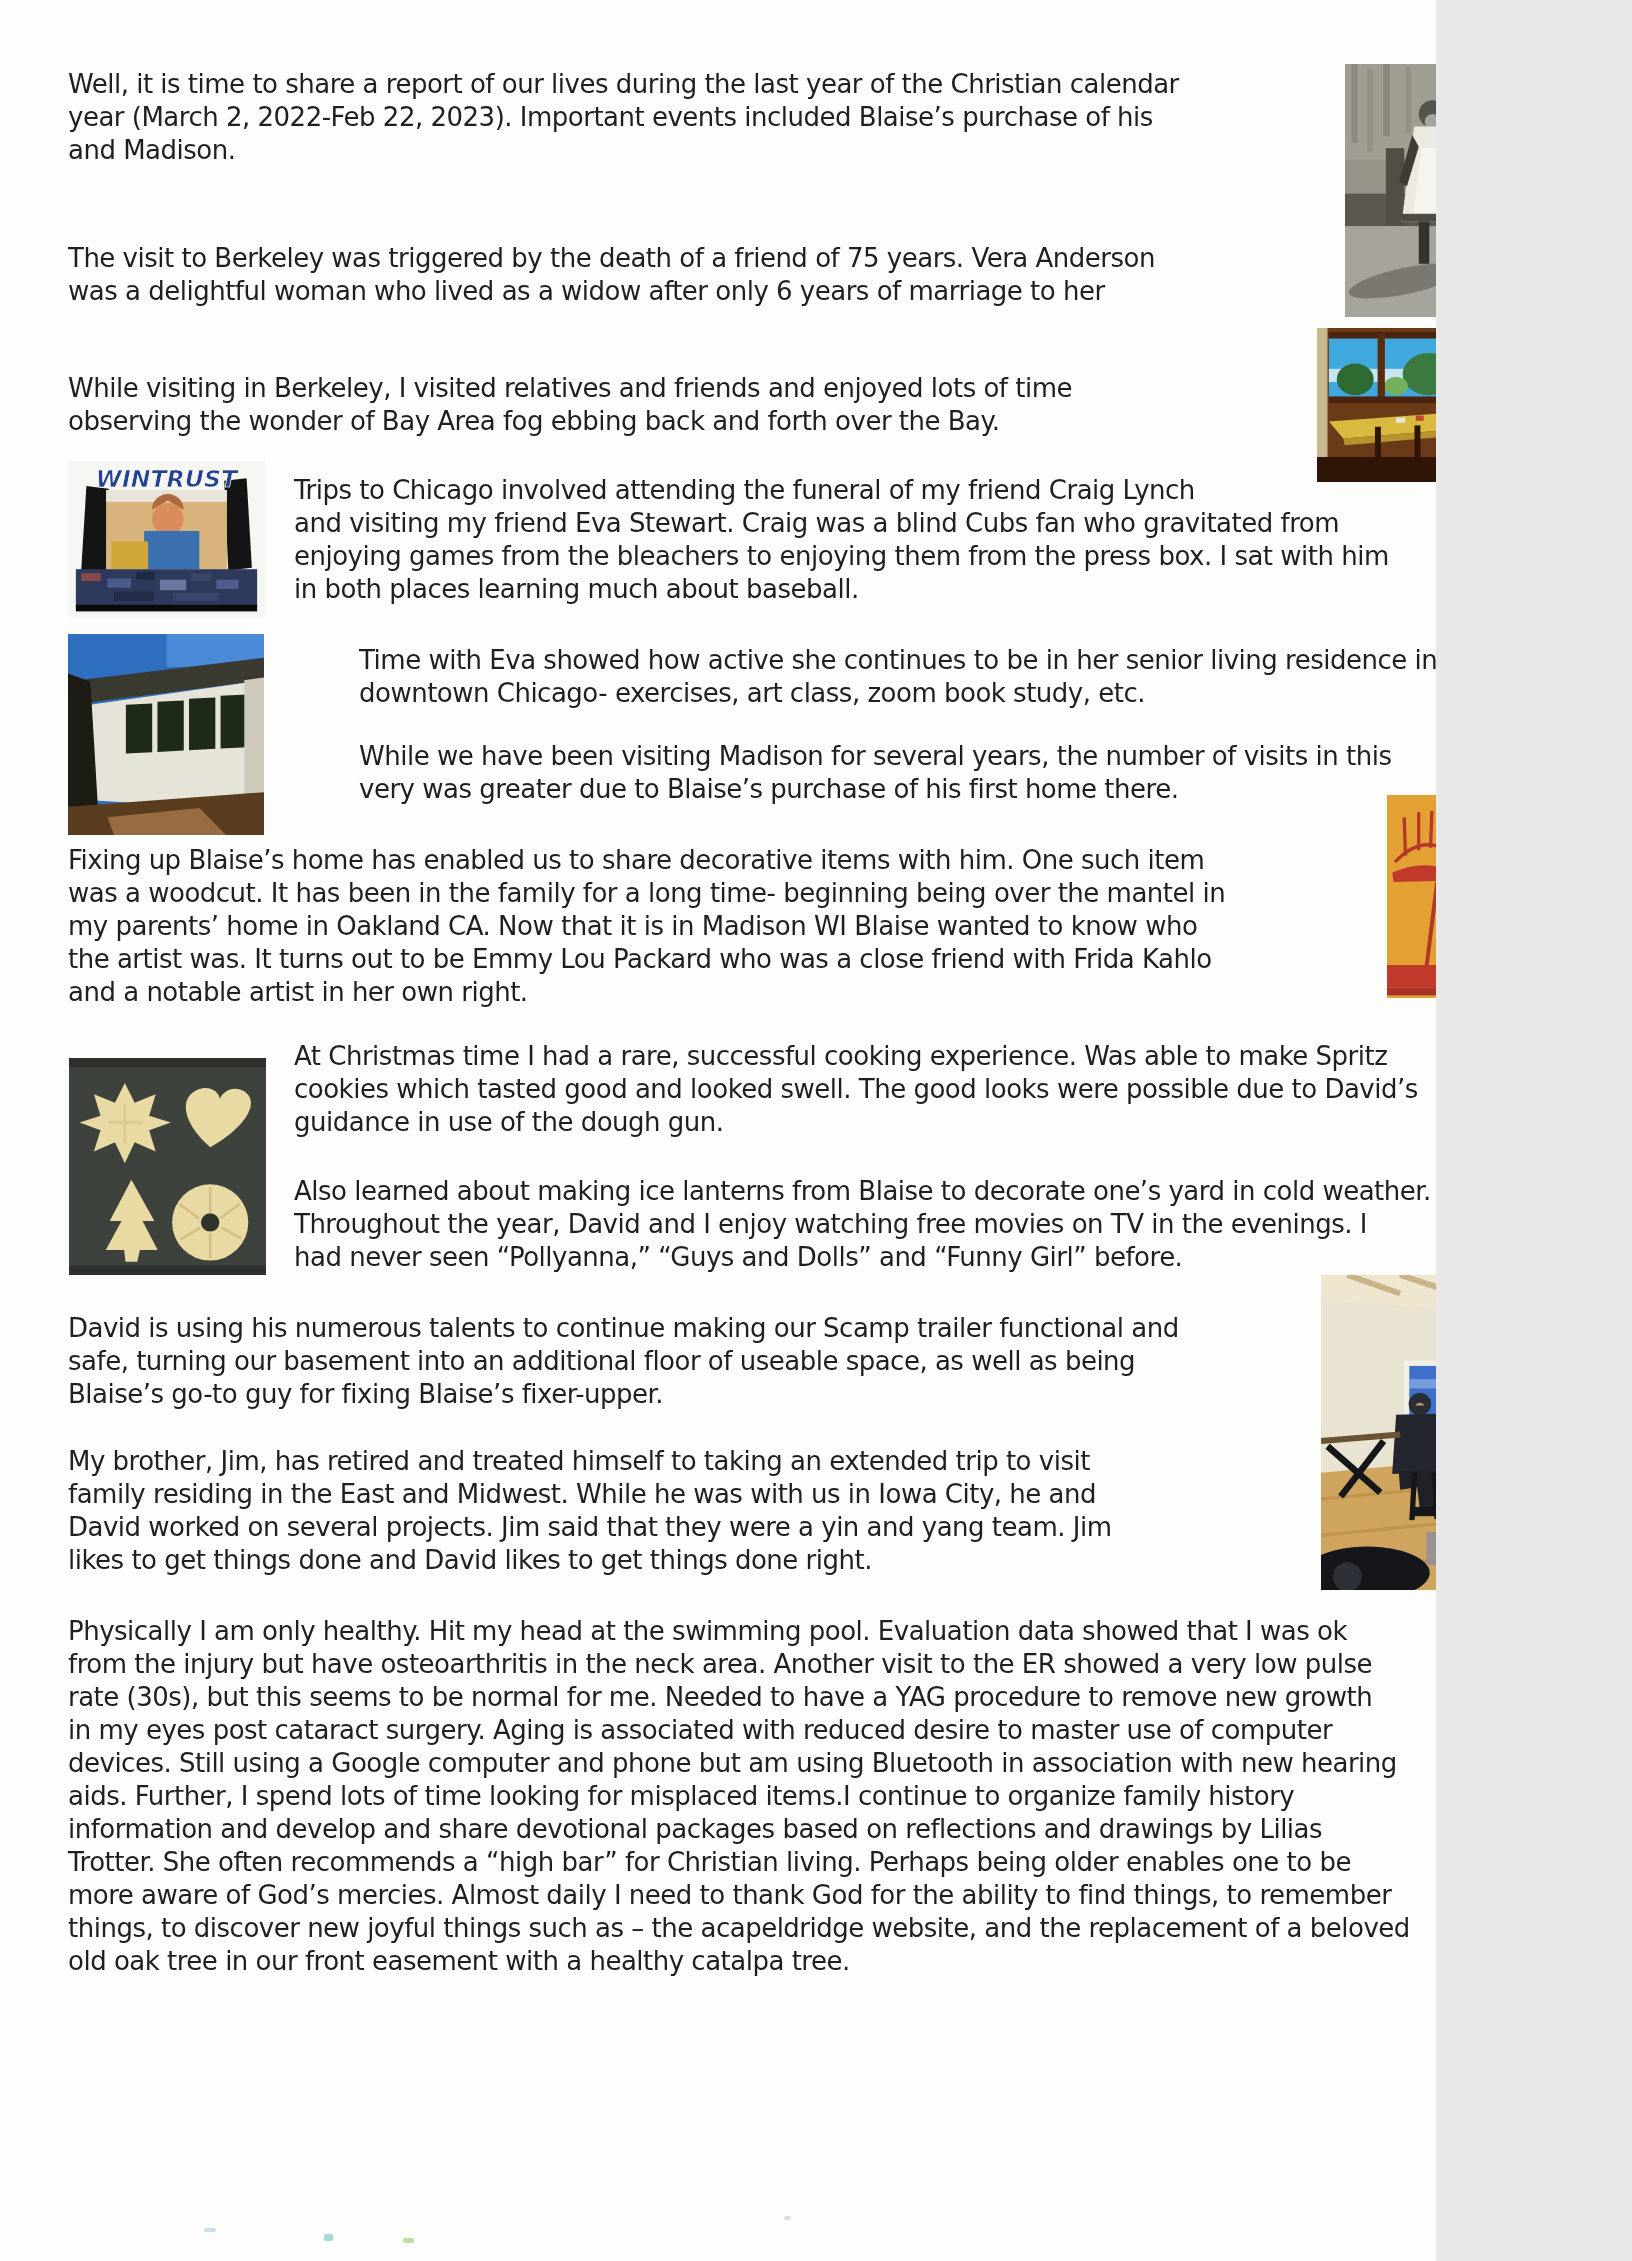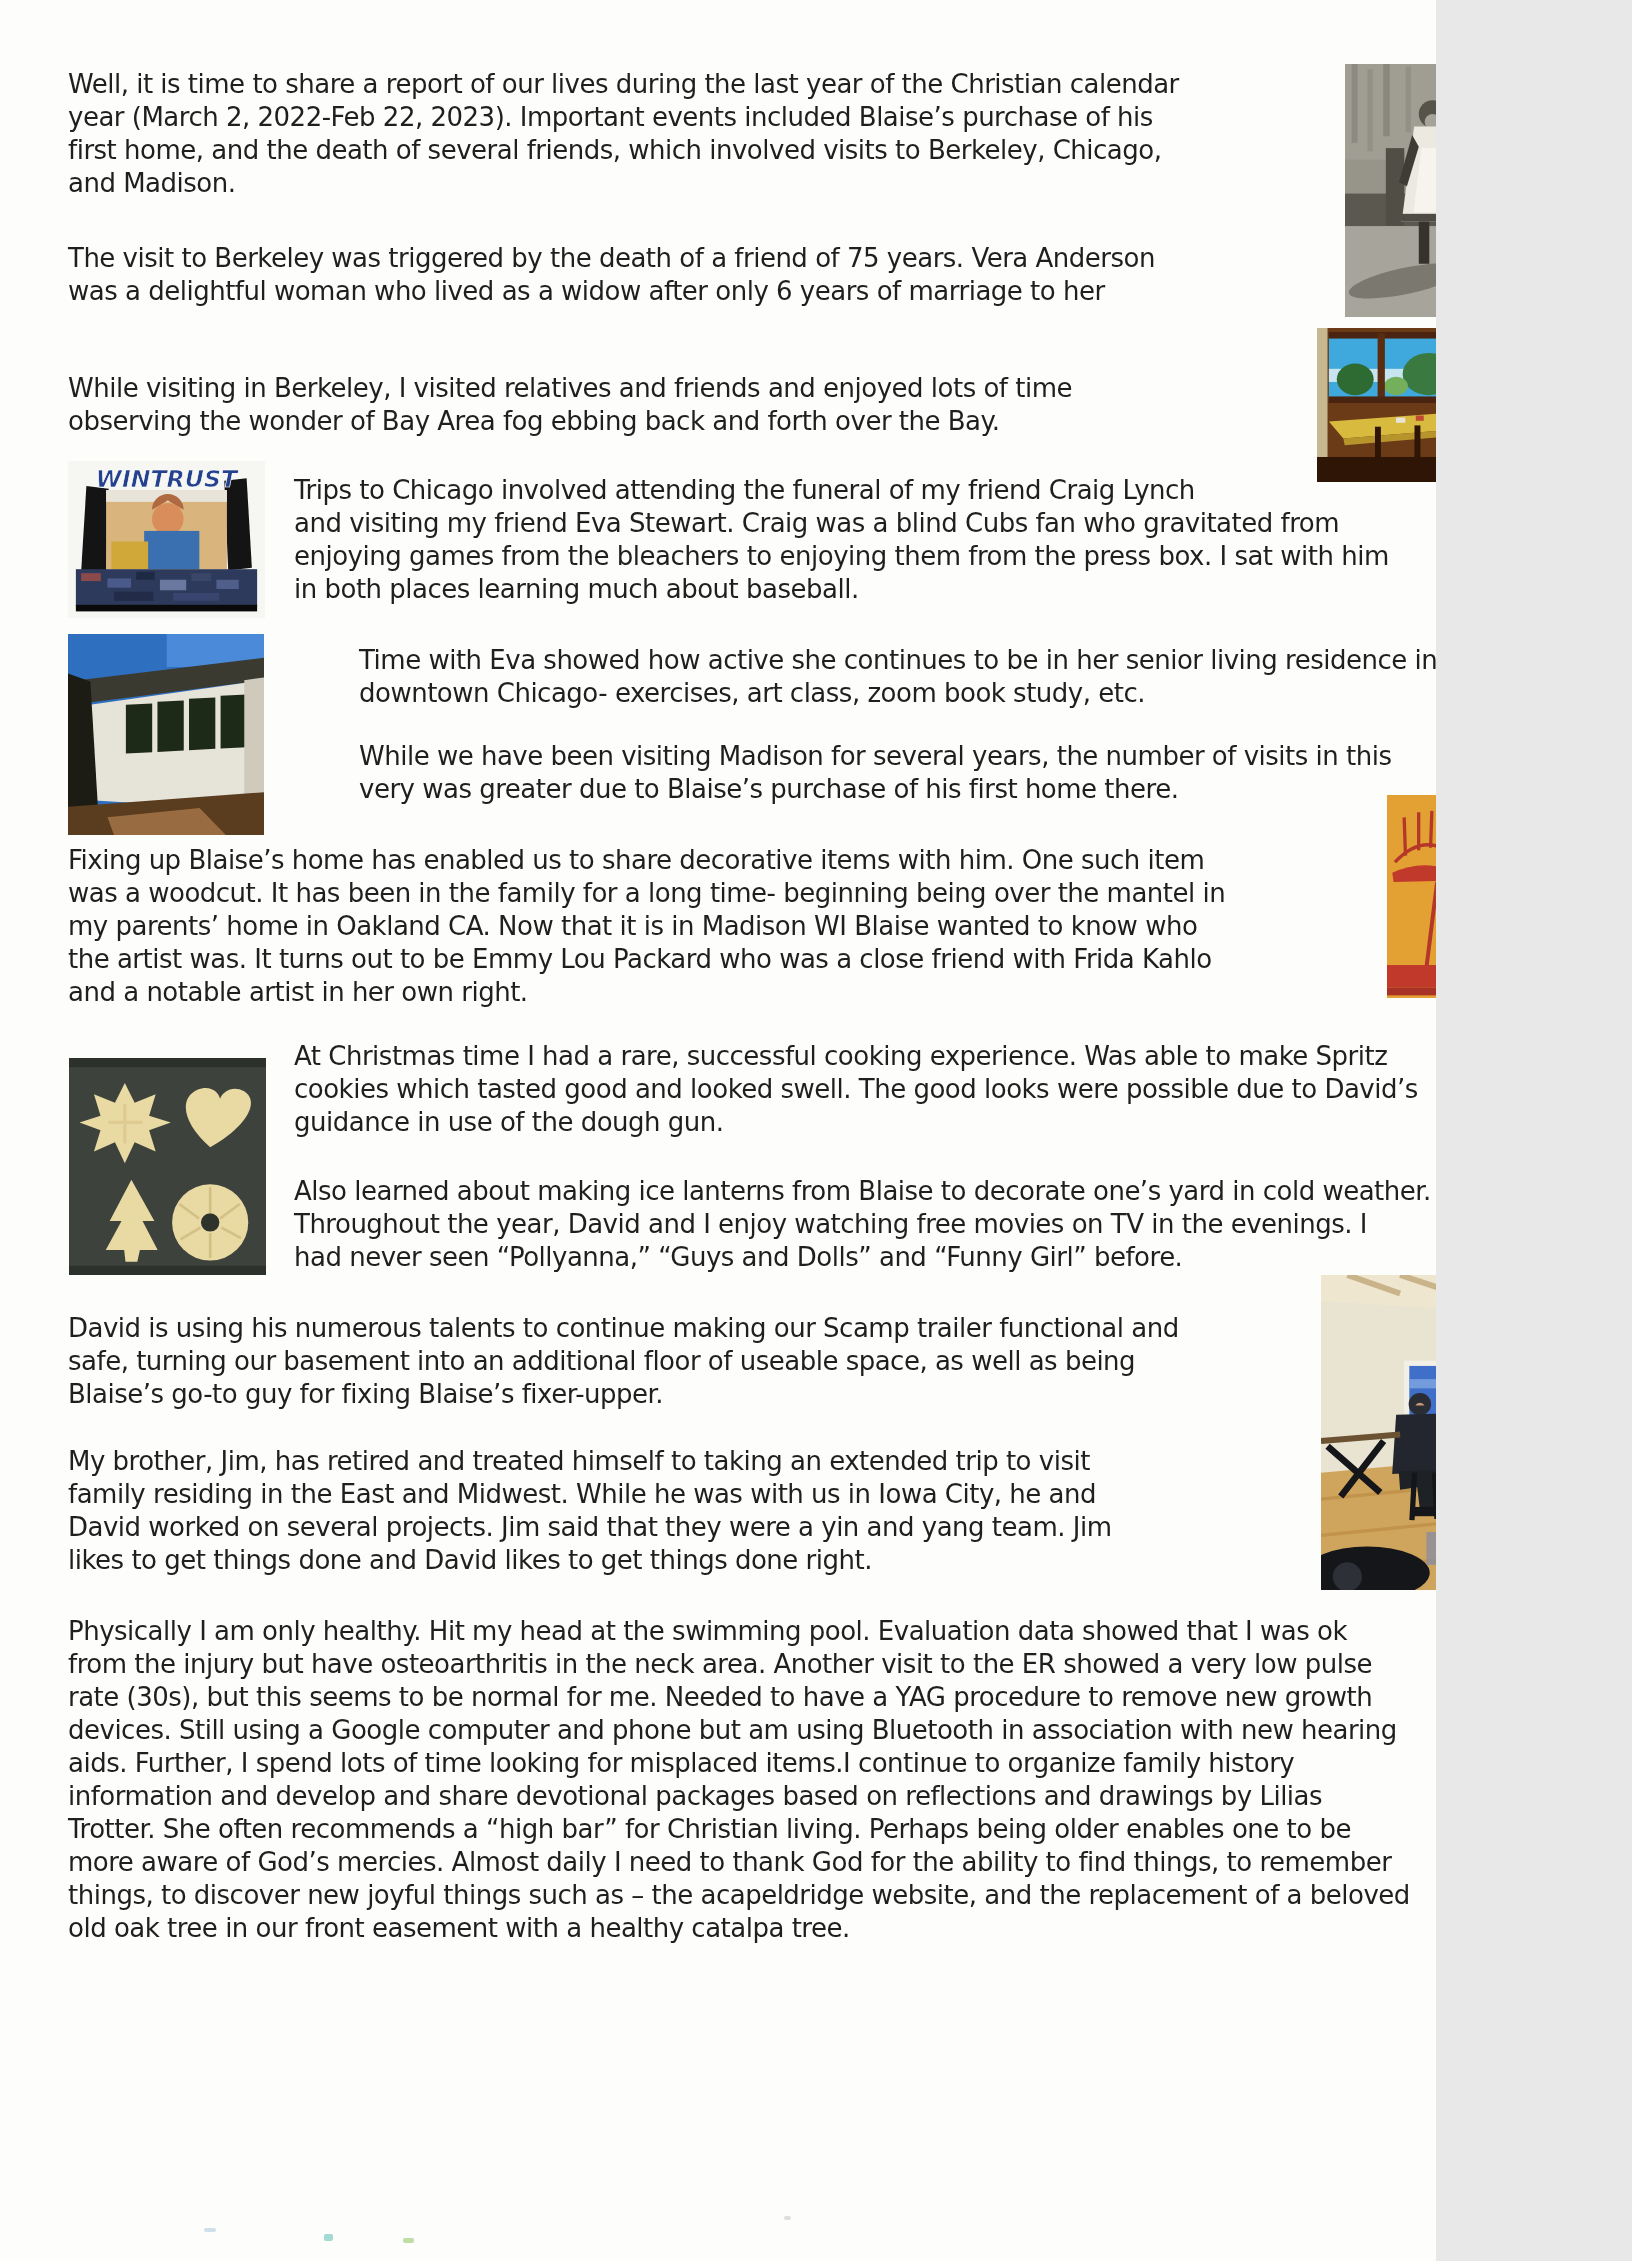--- a/index.html
+++ b/index.html
@@ -24,21 +24,20 @@
   .artifact{position:absolute;border-radius:2px;}
 </style>
 </head>
 <body>
 
 <div class="page">
 
   <div class="para" style="left:68px;top:68px;">
     <div class="line">Well, it is time to share a report of our lives during the last year of the Christian calendar</div>
     <div class="line">year (March 2, 2022-Feb 22, 2023).  Important events included Blaise’s purchase of his</div>
-    <div class="line">first home, and the death of several friends, which involved visits to Berkeley, Chicago,</div>
     <div class="line">and Madison.</div>
   </div>
 
   <div class="para" style="left:68px;top:242px;">
     <div class="line">The visit to Berkeley was triggered by the death of a friend of 75 years.  Vera Anderson</div>
     <div class="line">was a delightful woman who lived as a widow after only 6 years of marriage to her</div>
   </div>
 
   <div class="para" style="left:68px;top:372px;">
     <div class="line">While visiting in Berkeley, I visited relatives and friends and enjoyed lots of time</div>
@@ -92,20 +91,21 @@
     <div class="line">My brother, Jim, has retired and treated himself to taking an extended trip to visit</div>
     <div class="line">family residing in the East and Midwest.  While he was with us in Iowa City, he and</div>
     <div class="line">David worked on several projects.  Jim said that they were a yin and yang team.  Jim</div>
     <div class="line">likes to get things done and David likes to get things done right.</div>
   </div>
 
   <div class="para" style="left:68px;top:1615px;">
     <div class="line">Physically I am only healthy.  Hit my head at the swimming pool.  Evaluation data showed that I was ok</div>
     <div class="line">from the injury but have osteoarthritis in the neck area.  Another visit to the ER showed a very low pulse</div>
     <div class="line">rate (30s), but this seems to be normal for me. Needed to have a YAG procedure to remove new growth</div>
+    <div class="line">in my eyes post cataract surgery.  Aging is associated with reduced desire to master use of computer</div>
     <div class="line">devices.  Still using a Google computer and phone but am using Bluetooth in association with new hearing</div>
     <div class="line">aids. Further, I spend lots of time looking for misplaced items.I continue to organize family history</div>
     <div class="line">information and develop and share devotional packages based on reflections and drawings by Lilias</div>
     <div class="line">Trotter.  She often recommends a “high bar” for Christian living.  Perhaps being older enables one to be</div>
     <div class="line">more aware of God’s mercies.  Almost daily I need to thank God for the ability to find things, to remember</div>
     <div class="line">things, to discover new joyful things such as – the acapeldridge website, and the replacement of a beloved</div>
     <div class="line">old oak tree in our front easement with a healthy catalpa tree.</div>
   </div>
 
   <div class="photo" style="left:1345px;top:64px;width:166px;height:253px;">

